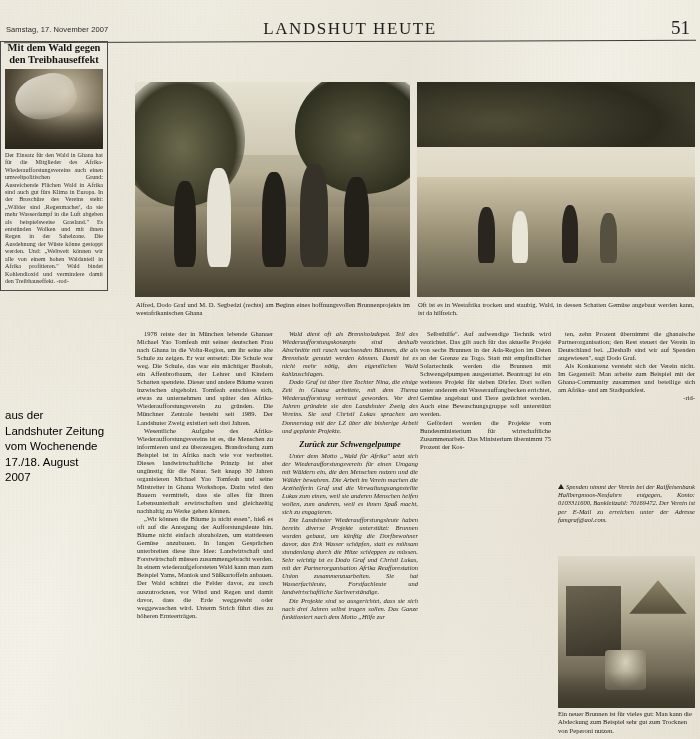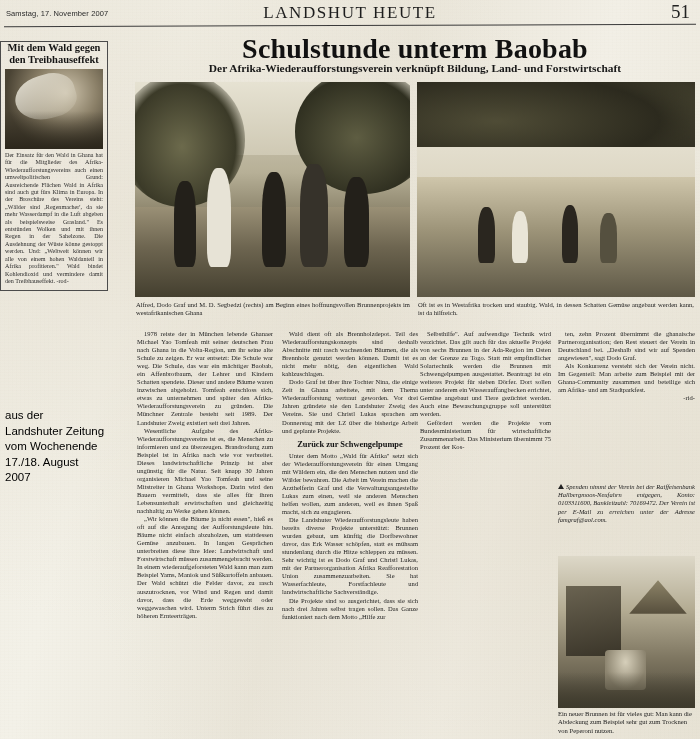--- a/index.html
+++ b/index.html
@@ -28,21 +28,21 @@
     pointer-events: none;
     opacity: .35;
     background-image:
       repeating-linear-gradient(0deg, rgba(160,152,132,.05) 0 1px, rgba(255,255,255,0) 1px 3px),
       repeating-linear-gradient(90deg, rgba(150,142,122,.04) 0 1px, rgba(255,255,255,0) 1px 4px);
   }
 
   
   .masthead {
     position: absolute;
-    left: 0; top: 0;
+    left: 0; top: 16px;
     width: 700px;
     height: 30px;
   }
   .dateline {
     position: absolute;
     left: 6px; top: 9px;
     font-family: "Liberation Sans", "DejaVu Sans", sans-serif;
     font-size: 7.5px;
     letter-spacing: .1px;
     color: #2a2a2a;
@@ -247,21 +247,21 @@
     top: 330px;
     font-family: "Liberation Serif", "DejaVu Serif", serif;
     font-size: 6.55px;
     line-height: 8.05px;
     text-align: justify;
     color: #232323;
     hyphens: auto;
   }
   .col p { margin: 0 0 0 0; text-indent: 7px; }
   .col1 { left: 137px; width: 136px; height: 400px; }
-  .col2 { left: 282px; width: 136px; height: 400px; }
+  .col2 { left: 282px; width: 136px; height: 400px; font-style: italic; }
   .col3 { left: 420px; width: 131px; height: 170px; }
   .col4 { left: 558px; width: 137px; height: 160px; }
 
   .col-subhead {
     font-family: "Liberation Serif", "DejaVu Serif", serif;
     font-weight: bold;
     font-size: 8.4px;
     text-align: center;
     margin: 6px 0 3px 0;
     color: #111;
@@ -334,22 +334,20 @@
     <div class="sidebar-photo"></div>
     <div class="sidebar-body">Der Einsatz für den Wald in Ghana hat für die Mitglieder des Afrika-Wiederaufforstungsvereins auch einen umweltpolitischen Grund: Ausreichende Flächen Wald in Afrika sind auch gut fürs Klima in Europa. In der Broschüre des Vereins steht: „Wälder sind ,Regenmacher', da sie mehr Wasserdampf in die Luft abgeben als beispielsweise Grasland." Es entstünden Wolken und mit ihnen Regen in der Sahelzone. Die Ausdehnung der Wüste könne gestoppt werden. Und: „Weltweit können wir alle von einem hohen Waldanteil in Afrika profitieren." Wald bindet Kohlendioxid und vermindere damit den Treibhauseffekt. -rod-</div>
   </div>
 
   <div class="source-note" style="white-space: pre-line;">aus der
 Landshuter Zeitung
 vom Wochenende
 17./18. August
 2007</div>
 
-  <div class="headline">Schulstunde unterm Baobab</div>
-  <div class="subhead">Der Afrika-Wiederaufforstungsverein verknüpft Bildung, Land- und Forstwirtschaft</div>
 
   <div class="photo-main">
     <div class="sky"></div>
     <div class="tree-l"></div>
     <div class="tree-r"></div>
     <div class="ground"></div>
     <div class="fig a"></div>
     <div class="fig b"></div>
     <div class="fig c"></div>
     <div class="fig d"></div>

